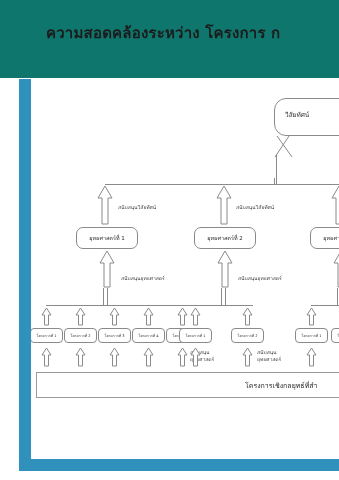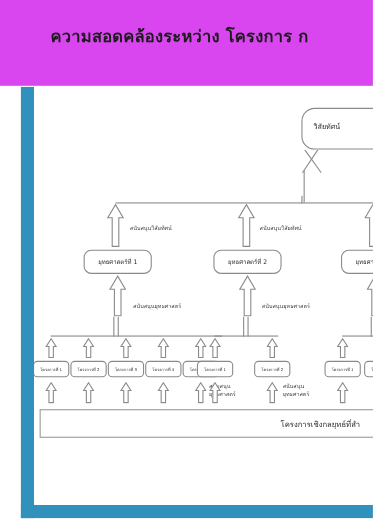--- a/index.html
+++ b/index.html
@@ -5,21 +5,21 @@
   html,body{margin:0;padding:0;}
   body{
     width:339px;height:480px;overflow:hidden;background:#ffffff;
     font-family:"DejaVu Sans","Liberation Sans",sans-serif;
   }
   .page{position:relative;width:339px;height:480px;background:#ffffff;}
 
   
   .header-strip{
     position:absolute;left:0;top:0;width:339px;height:78px;
-    background:#d946ef;
+    background:#0f766e;
   }
   .header-title{
     position:absolute;left:46px;top:21px;width:400px;
     font-size:15px;font-weight:bold;color:#1b1b1b;
     white-space:nowrap;letter-spacing:.2px;
   }
 
   
   .frame-left{
     position:absolute;left:19px;top:79px;width:12px;height:392px;
@@ -87,21 +87,21 @@
   }
   .proj-label{font-size:3.6px;color:#2a2a2a;white-space:nowrap;}
 
   .group-stem{position:absolute;background:#8a8a8a;}
 
   .footer-bar{
     position:absolute;left:5px;top:293px;width:340px;height:26px;
     border:1px solid #9a9a9a;background:#ffffff;box-sizing:border-box;
   }
   .footer-text{
-    position:absolute;left:218px;top:7px;
+    position:absolute;left:208px;top:7px;
     font-size:7px;color:#1f1f1f;white-space:nowrap;
   }
 </style>
 </head>
 <body>
 
 <div class="page">
 
   <div class="header-strip">
     <div class="header-title">ความสอดคล้องระหว่าง โครงการ ก</div>

